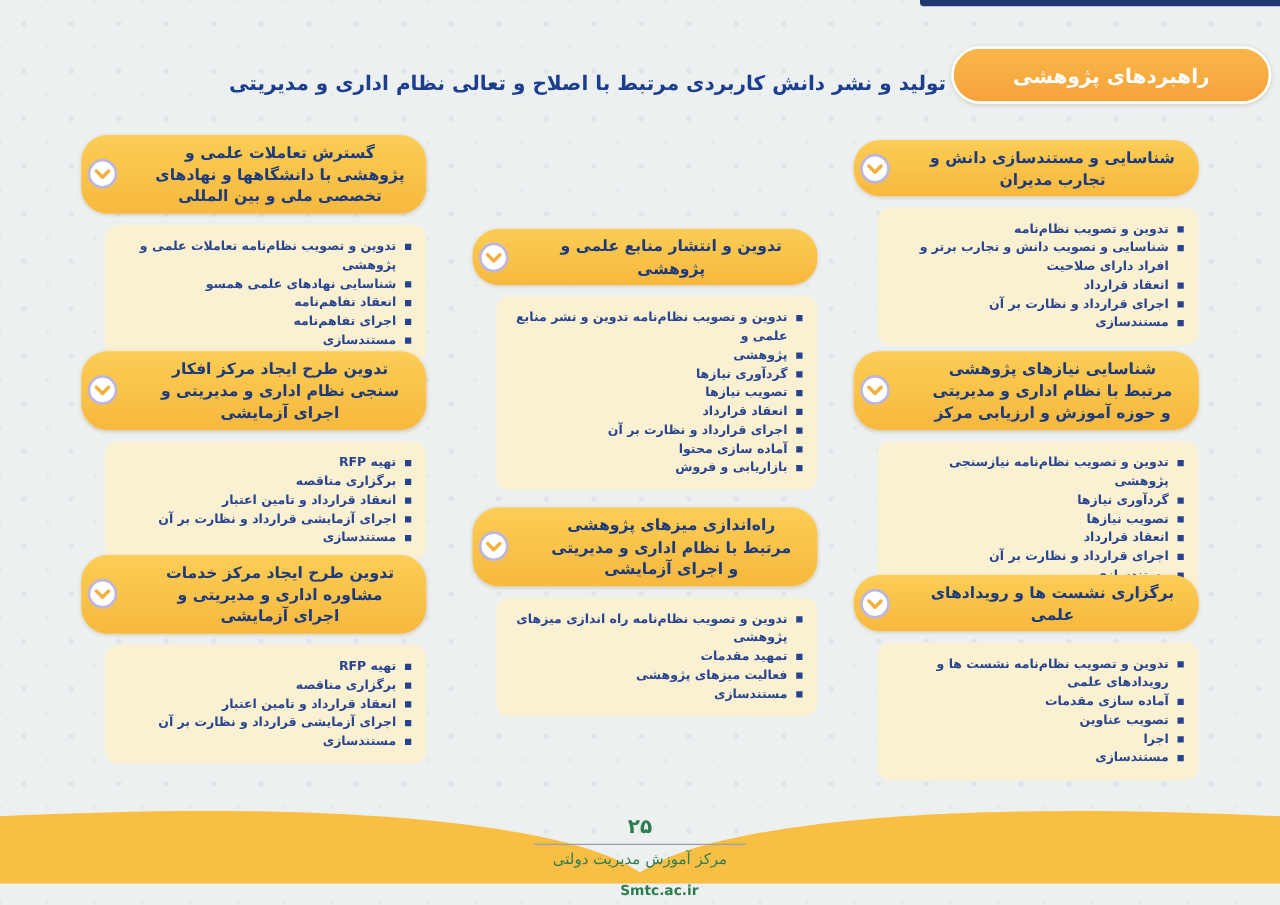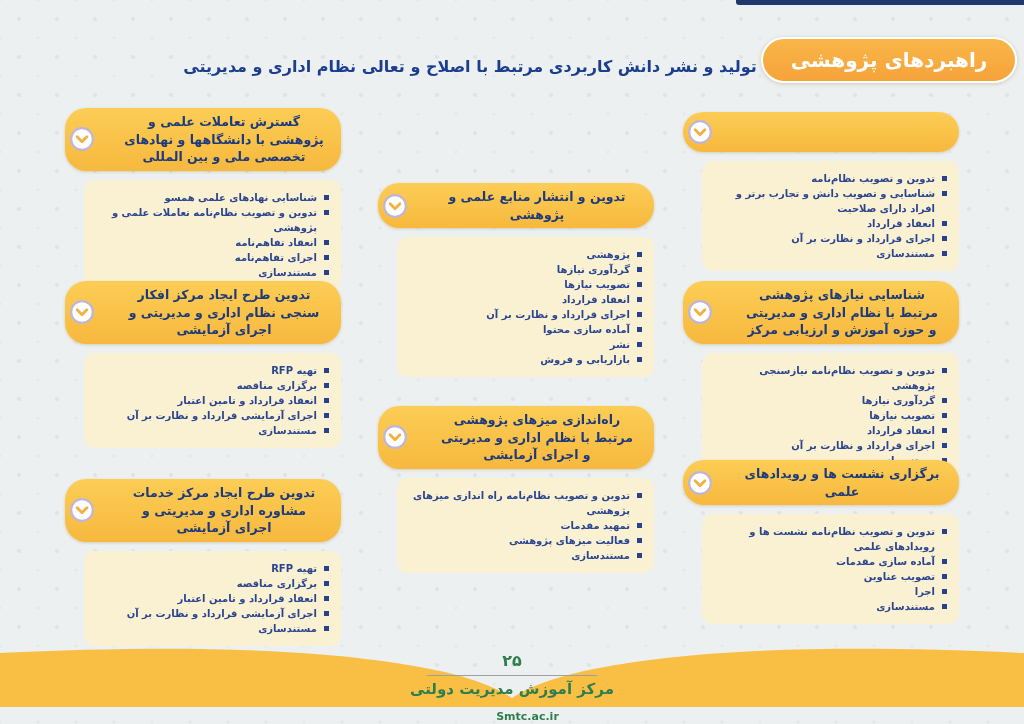--- a/index.html
+++ b/index.html
@@ -12,31 +12,31 @@
     font-family:"DejaVu Sans", sans-serif;
   }
   .top-line{position:absolute;top:0;right:0;width:288px;height:5px;background:#20396c;border-bottom-left-radius:3px;}
   .strategy-pill{
     position:absolute;top:37px;right:7px;height:42px;min-width:200px;
     background:linear-gradient(#f9b648,#f5a33a);
     border:2.5px solid #ffffff;border-radius:24px;
     display:flex;align-items:center;justify-content:center;
     padding:0 26px;box-shadow:0 1px 4px rgba(120,90,20,.25);
   }
-  .strategy-pill span{color:#ffffff;font-weight:bold;font-size:20px;}
+  .strategy-pill span{color:#ffffff;font-weight:bold;font-size:16px;}
   .page-title{
     position:absolute;top:57px;left:120px;width:700px;text-align:center;
     color:#1c3e8e;font-weight:bold;font-size:16px;direction:rtl;
   }
   .col{position:absolute;top:0;height:100%;width:276px;}
   #col-left{left:65px;} #col-middle{left:378px;} #col-right{left:683px;}
   .section{position:absolute;left:0;width:276px;}
   .sec-right-0{top:112px}.sec-right-1{top:281px}.sec-right-2{top:460px}
   .sec-middle-0{top:183px}.sec-middle-1{top:406px}
-  .sec-left-0{top:108px}.sec-left-1{top:281px}.sec-left-2{top:479px}
+  .sec-left-0{top:108px}.sec-left-1{top:281px}.sec-left-2{top:444px}
   .pill{
     position:relative;min-height:40px;border-radius:21px;
     background:linear-gradient(#fccd55,#f7b83e);
     display:flex;align-items:center;justify-content:center;
     padding:5px 16px 5px 32px;box-sizing:border-box;
     box-shadow:0 1px 3px rgba(140,100,20,.25);
   }
   .pill-label{color:#1d3a7c;font-weight:bold;font-size:12.5px;line-height:1.4;text-align:center;direction:rtl;margin-left:26px;}
   .chev{position:absolute;left:4px;top:50%;transform:translateY(-50%);width:26px;height:26px;}
   .chev svg{display:block;width:26px;height:26px;}
@@ -46,21 +46,21 @@
   }
   .row{display:flex;flex-direction:row;gap:7px;align-items:flex-start;direction:rtl;}
   .sq{flex:0 0 auto;width:5px;height:5px;background:#27418c;margin-top:5px;}
   .row .txt{
     color:#2a4590;font-weight:bold;font-size:10px;line-height:15px;
     text-align:right;direction:rtl;
   }
   .footer{position:absolute;left:0;right:0;top:620px;text-align:center;z-index:3;}
   .page-num{color:#2e7d4f;font-weight:bold;font-size:16px;margin-top:31px;}
   .footer-rule{width:170px;height:1px;background:#9aa0a6;margin:5px auto 4px auto;}
-  .footer-org{color:#2e7d4f;font-weight:bold;font-size:15px;direction:rtl;}
+  .footer-org{color:#2e7d4f;font-weight:normal;font-size:12px;direction:rtl;}
   .footer-site{color:#2e7d4f;font-weight:bold;font-size:11px;margin-top:12px;direction:ltr;padding-left:31px;}
   .wave{position:absolute;left:0;top:645px;width:1024px;height:62px;z-index:1;}
 </style>
 </head>
 <body>
 
 <div id="page">
 
   <div class="top-line"></div>
 
@@ -72,20 +72,21 @@
 
   <div class="col" id="col-right">
       <div class="section sec-right-0">
         <div class="pill">
           <span class="chev">
             <svg viewBox="0 0 24 24">
               <circle cx="12" cy="12" r="10" fill="#ffffff" stroke="#bdb6da" stroke-width="2"></circle>
               <path d="M7.5 10 L12 14.5 L16.5 10" stroke="#f3b03f" stroke-width="2.6" fill="none" stroke-linecap="round" stroke-linejoin="round"></path>
             </svg>
           </span>
+          <span class="pill-label">شناسایی و مستندسازی دانش و تجارب مدیران</span>
         </div>
         <div class="listbox">
           <div class="row">
             <span class="sq"></span>
             <span class="txt">تدوین و تصویب نظام‌نامه</span>
           </div>
           <div class="row">
             <span class="sq"></span>
             <span class="txt">شناسایی و تصویب دانش و تجارب برتر و افراد دارای صلاحیت</span>
           </div>
@@ -181,20 +182,24 @@
             <svg viewBox="0 0 24 24">
               <circle cx="12" cy="12" r="10" fill="#ffffff" stroke="#bdb6da" stroke-width="2"></circle>
               <path d="M7.5 10 L12 14.5 L16.5 10" stroke="#f3b03f" stroke-width="2.6" fill="none" stroke-linecap="round" stroke-linejoin="round"></path>
             </svg>
           </span>
           <span class="pill-label">تدوین و انتشار منابع علمی و پژوهشی</span>
         </div>
         <div class="listbox">
           <div class="row">
             <span class="sq"></span>
+            <span class="txt">تدوین و تصویب نظام‌نامه تدوین و نشر منابع علمی و</span>
+          </div>
+          <div class="row">
+            <span class="sq"></span>
             <span class="txt">پژوهشی</span>
           </div>
           <div class="row">
             <span class="sq"></span>
             <span class="txt">گردآوری نیازها</span>
           </div>
           <div class="row">
             <span class="sq"></span>
             <span class="txt">تصویب نیازها</span>
           </div>
@@ -202,24 +207,20 @@
             <span class="sq"></span>
             <span class="txt">انعقاد قرارداد</span>
           </div>
           <div class="row">
             <span class="sq"></span>
             <span class="txt">اجرای قرارداد و نظارت بر آن</span>
           </div>
           <div class="row">
             <span class="sq"></span>
             <span class="txt">آماده سازی محتوا</span>
-          </div>
-          <div class="row">
-            <span class="sq"></span>
-            <span class="txt">نشر</span>
           </div>
           <div class="row">
             <span class="sq"></span>
             <span class="txt">بازاریابی و فروش</span>
           </div>
         </div>
       </div>
       <div class="section sec-middle-1">
         <div class="pill">
           <span class="chev">
@@ -257,25 +258,25 @@
             <svg viewBox="0 0 24 24">
               <circle cx="12" cy="12" r="10" fill="#ffffff" stroke="#bdb6da" stroke-width="2"></circle>
               <path d="M7.5 10 L12 14.5 L16.5 10" stroke="#f3b03f" stroke-width="2.6" fill="none" stroke-linecap="round" stroke-linejoin="round"></path>
             </svg>
           </span>
           <span class="pill-label">گسترش تعاملات علمی و پژوهشی با دانشگاهها و نهادهای تخصصی ملی و بین المللی</span>
         </div>
         <div class="listbox">
           <div class="row">
             <span class="sq"></span>
+            <span class="txt">تدوین و تصویب نظام‌نامه تعاملات علمی و پژوهشی</span>
+          </div>
+          <div class="row">
+            <span class="sq"></span>
             <span class="txt">شناسایی نهادهای علمی همسو</span>
-          </div>
-          <div class="row">
-            <span class="sq"></span>
-            <span class="txt">تدوین و تصویب نظام‌نامه تعاملات علمی و پژوهشی</span>
           </div>
           <div class="row">
             <span class="sq"></span>
             <span class="txt">انعقاد تفاهم‌نامه</span>
           </div>
           <div class="row">
             <span class="sq"></span>
             <span class="txt">اجرای تفاهم‌نامه</span>
           </div>
           <div class="row">

